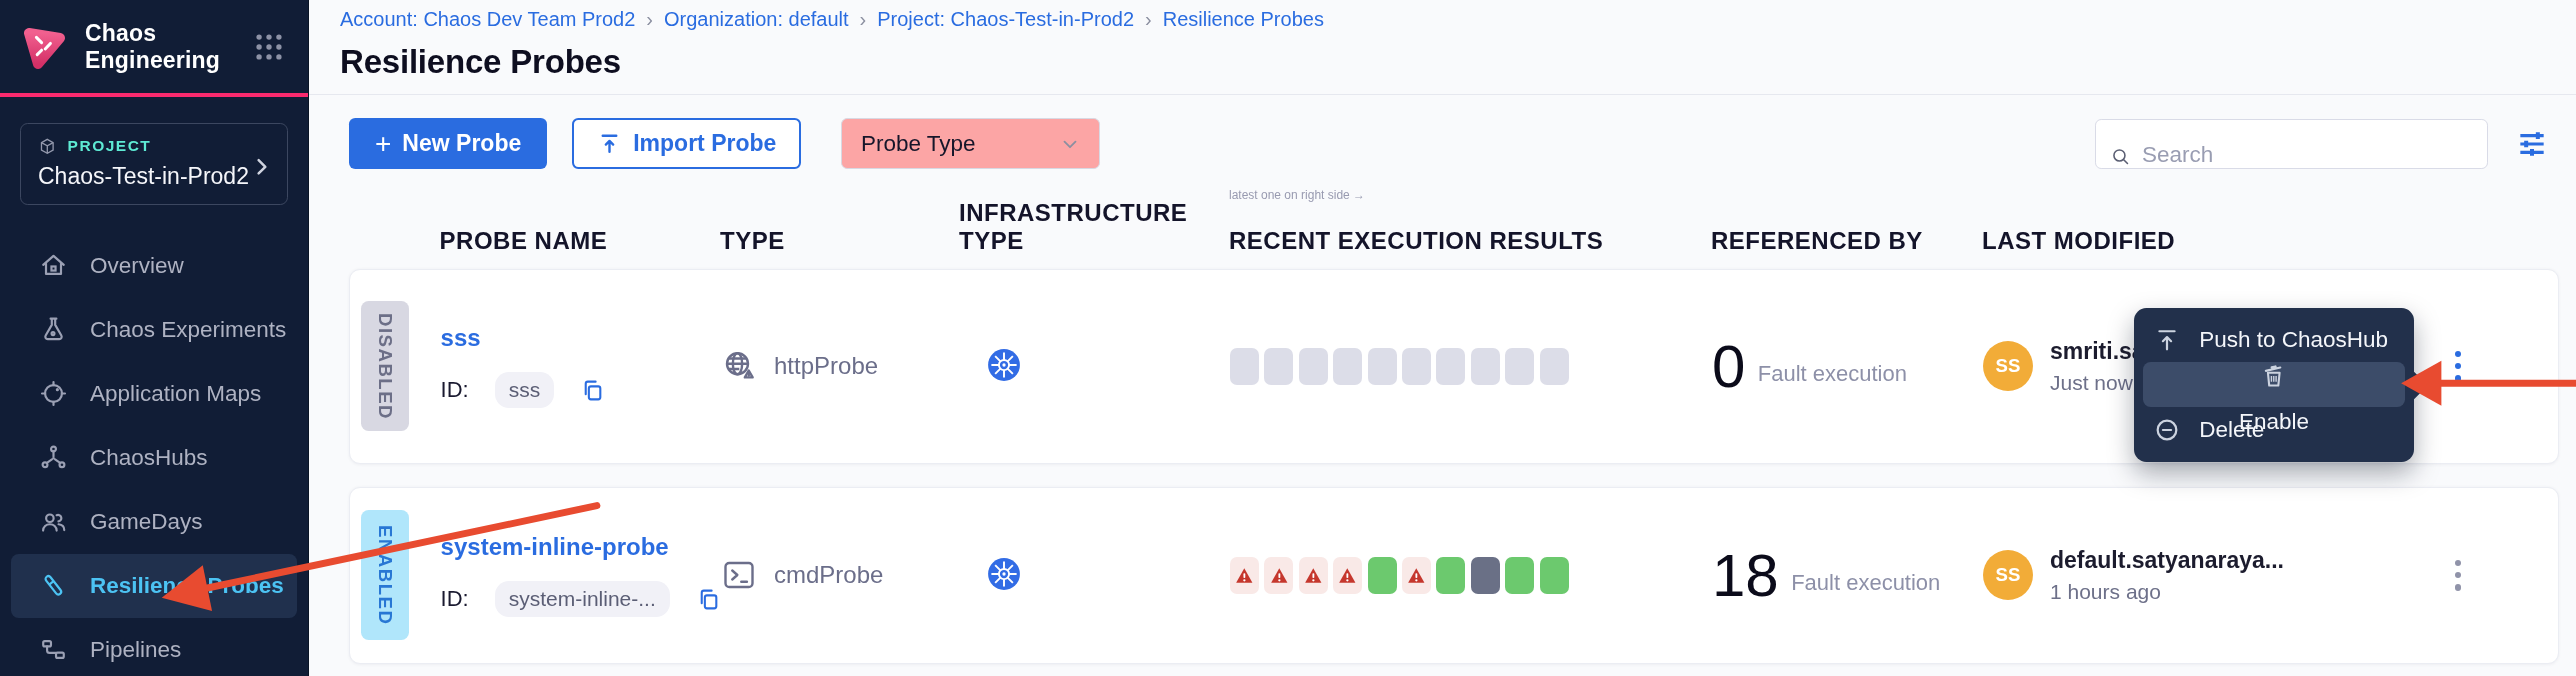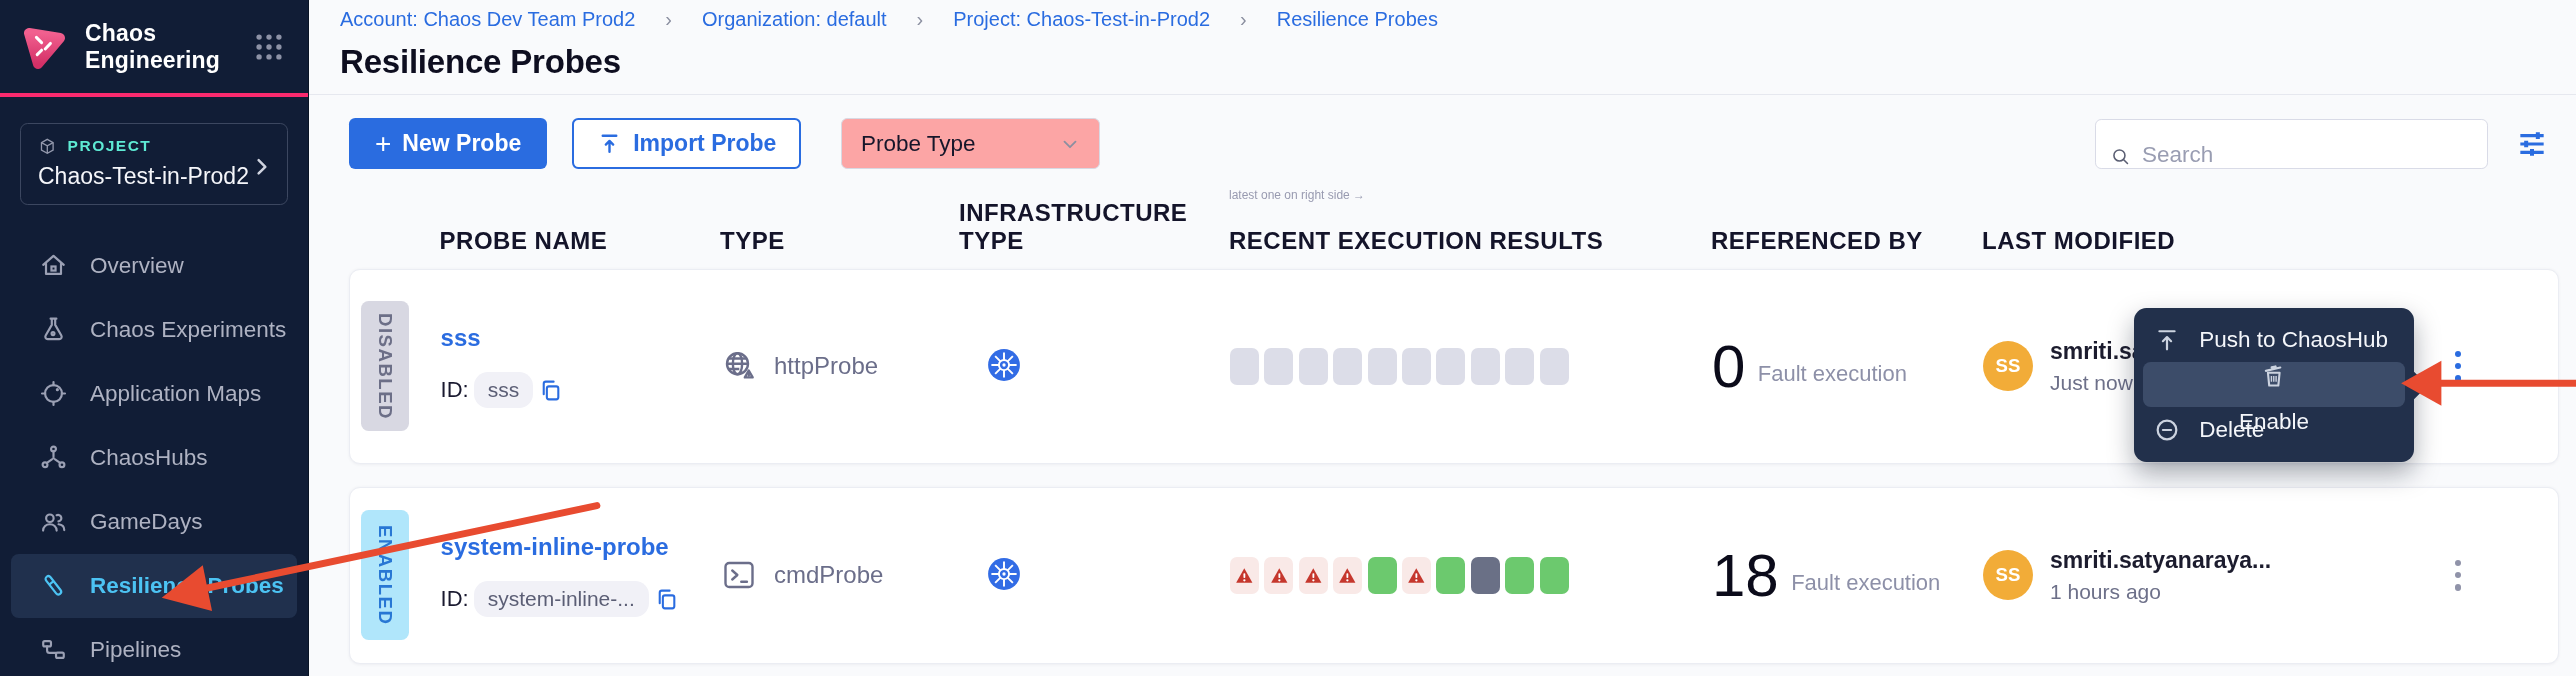--- a/index.html
+++ b/index.html
@@ -25,21 +25,21 @@
   .nav-item { height:64px; display:flex; align-items:center; gap:22px; padding-left:39px;
     color:#aeb2c2; font-size:22.5px; cursor:pointer; }
   .nav-item .icon { width:29px; height:29px; color:#9ba0b4; }
   .nav-item.active { margin:0 11px; padding-left:28px; background:#20304d; border-radius:7.7px;
     color:var(--sidebar-active-text,#4cc3f3); font-weight:bold; }
   .nav-item.active .icon { color:var(--sidebar-active-text,#4cc3f3); }
 
   
   .main { flex:1; position:relative; height:100%; }
   .page-head { padding:7.7px 31px 0 31px; border-bottom:1.5px solid #e6e8ef; height:95px; }
-  .breadcrumb { display:flex; align-items:center; gap:30px; font-size:20px; }
+  .breadcrumb { display:flex; align-items:center; gap:11px; font-size:20px; }
   .breadcrumb a { color:var(--primary-blue,#2a6ce0); text-decoration:none; cursor:pointer; }
   .crumb-sep { color:#8b8fa0; font-size:20px; }
   .page-title { margin-top:12.4px; font-size:33px; font-weight:bold; color:#0e0e20; letter-spacing:-0.2px; }
 
   .toolbar { display:flex; align-items:center; margin:23px 23px 0 40px; height:51px; }
   .btn { display:flex; align-items:center; gap:11px; height:51px; border-radius:6.2px;
     font-size:23px; font-weight:bold; cursor:pointer; }
   .btn-primary { background:var(--primary-blue,#2a6ce0); color:#fff; padding:0 26px; border:none; }
   .btn-outline { background:#fff; color:var(--primary-blue,#2a6ce0); padding:0 23px;
     border:2.3px solid var(--primary-blue,#2a6ce0); margin-left:25px; }
@@ -62,21 +62,21 @@
   .card { margin:14px 17px 0 40px; background:#fff; border:1.5px solid #ebedf3; border-radius:11px;
     padding:0 11px; align-items:center; box-shadow:0 0.8px 3.1px rgba(20,20,60,.05); position:relative; }
   .card.r1 { height:195px; }
   .card.r2 { height:177px; margin-top:23px; }
   .vtag { width:48px; height:130px; border-radius:7.7px; display:flex; align-items:center; justify-content:center;
     writing-mode:vertical-rl; font-size:18.6px; font-weight:bold; letter-spacing:1.5px; }
   .vtag.disabled { background:var(--disabled-tag-bg,#d8d8e2); color:var(--disabled-tag-text,#6c6f87); }
   .vtag.enabled { background:var(--enabled-tag-bg,#b0e6fb); color:var(--enabled-tag-text,#2877d4); }
   .namecell { padding-left:18.6px; }
   .probe-link { color:var(--primary-blue,#2a6ce0); font-size:24px; font-weight:bold; text-decoration:none; cursor:pointer; }
-  .idrow { display:flex; align-items:center; gap:5px; margin-top:20px; }
+  .idrow { display:flex; align-items:center; gap:26px; margin-top:20px; }
   .idlabel { font-size:22px; color:#1a1a30; }
   .idpill { background:#f1f1f7; border-radius:14px; padding:6.2px 14px; font-size:21px; color:#5b5e75; }
   .copy-btn { cursor:pointer; display:flex; }
   .typecell { display:flex; align-items:center; gap:17px; font-size:24px; color:#6b6e8a; font-weight:500; }
   .infracell { padding-left:26px; }
   .results { display:flex; gap:5.4px; }
   .sq { width:29px; height:37px; border-radius:7px; display:flex; align-items:center; justify-content:center; }
   .sq.empty { background:var(--status-empty-grey,#dcdde8); }
   .sq.failed { background:var(--status-failed-bg,#f9e9e7); }
   .sq.passed { background:var(--status-passed-green,#6cc96e); }
@@ -421,21 +421,21 @@
           <span class="sq passed"></span>
           <span class="sq passed"></span>
         </div>
       <div class="refcell">
         <span class="refnum">18</span>
         <span class="reflabel">Fault execution</span>
       </div>
       <div class="modcell">
         <div class="avatar">SS</div>
         <div>
-          <div class="modname">smriti.satyanaraya...</div>
+          <div class="modname">default.satyanaraya...</div>
           <div class="modtime">1 hours ago</div>
         </div>
       </div>
       <div class="kebab">
           <i></i>
           <i></i>
           <i></i>
         </div>
     </div>
 

